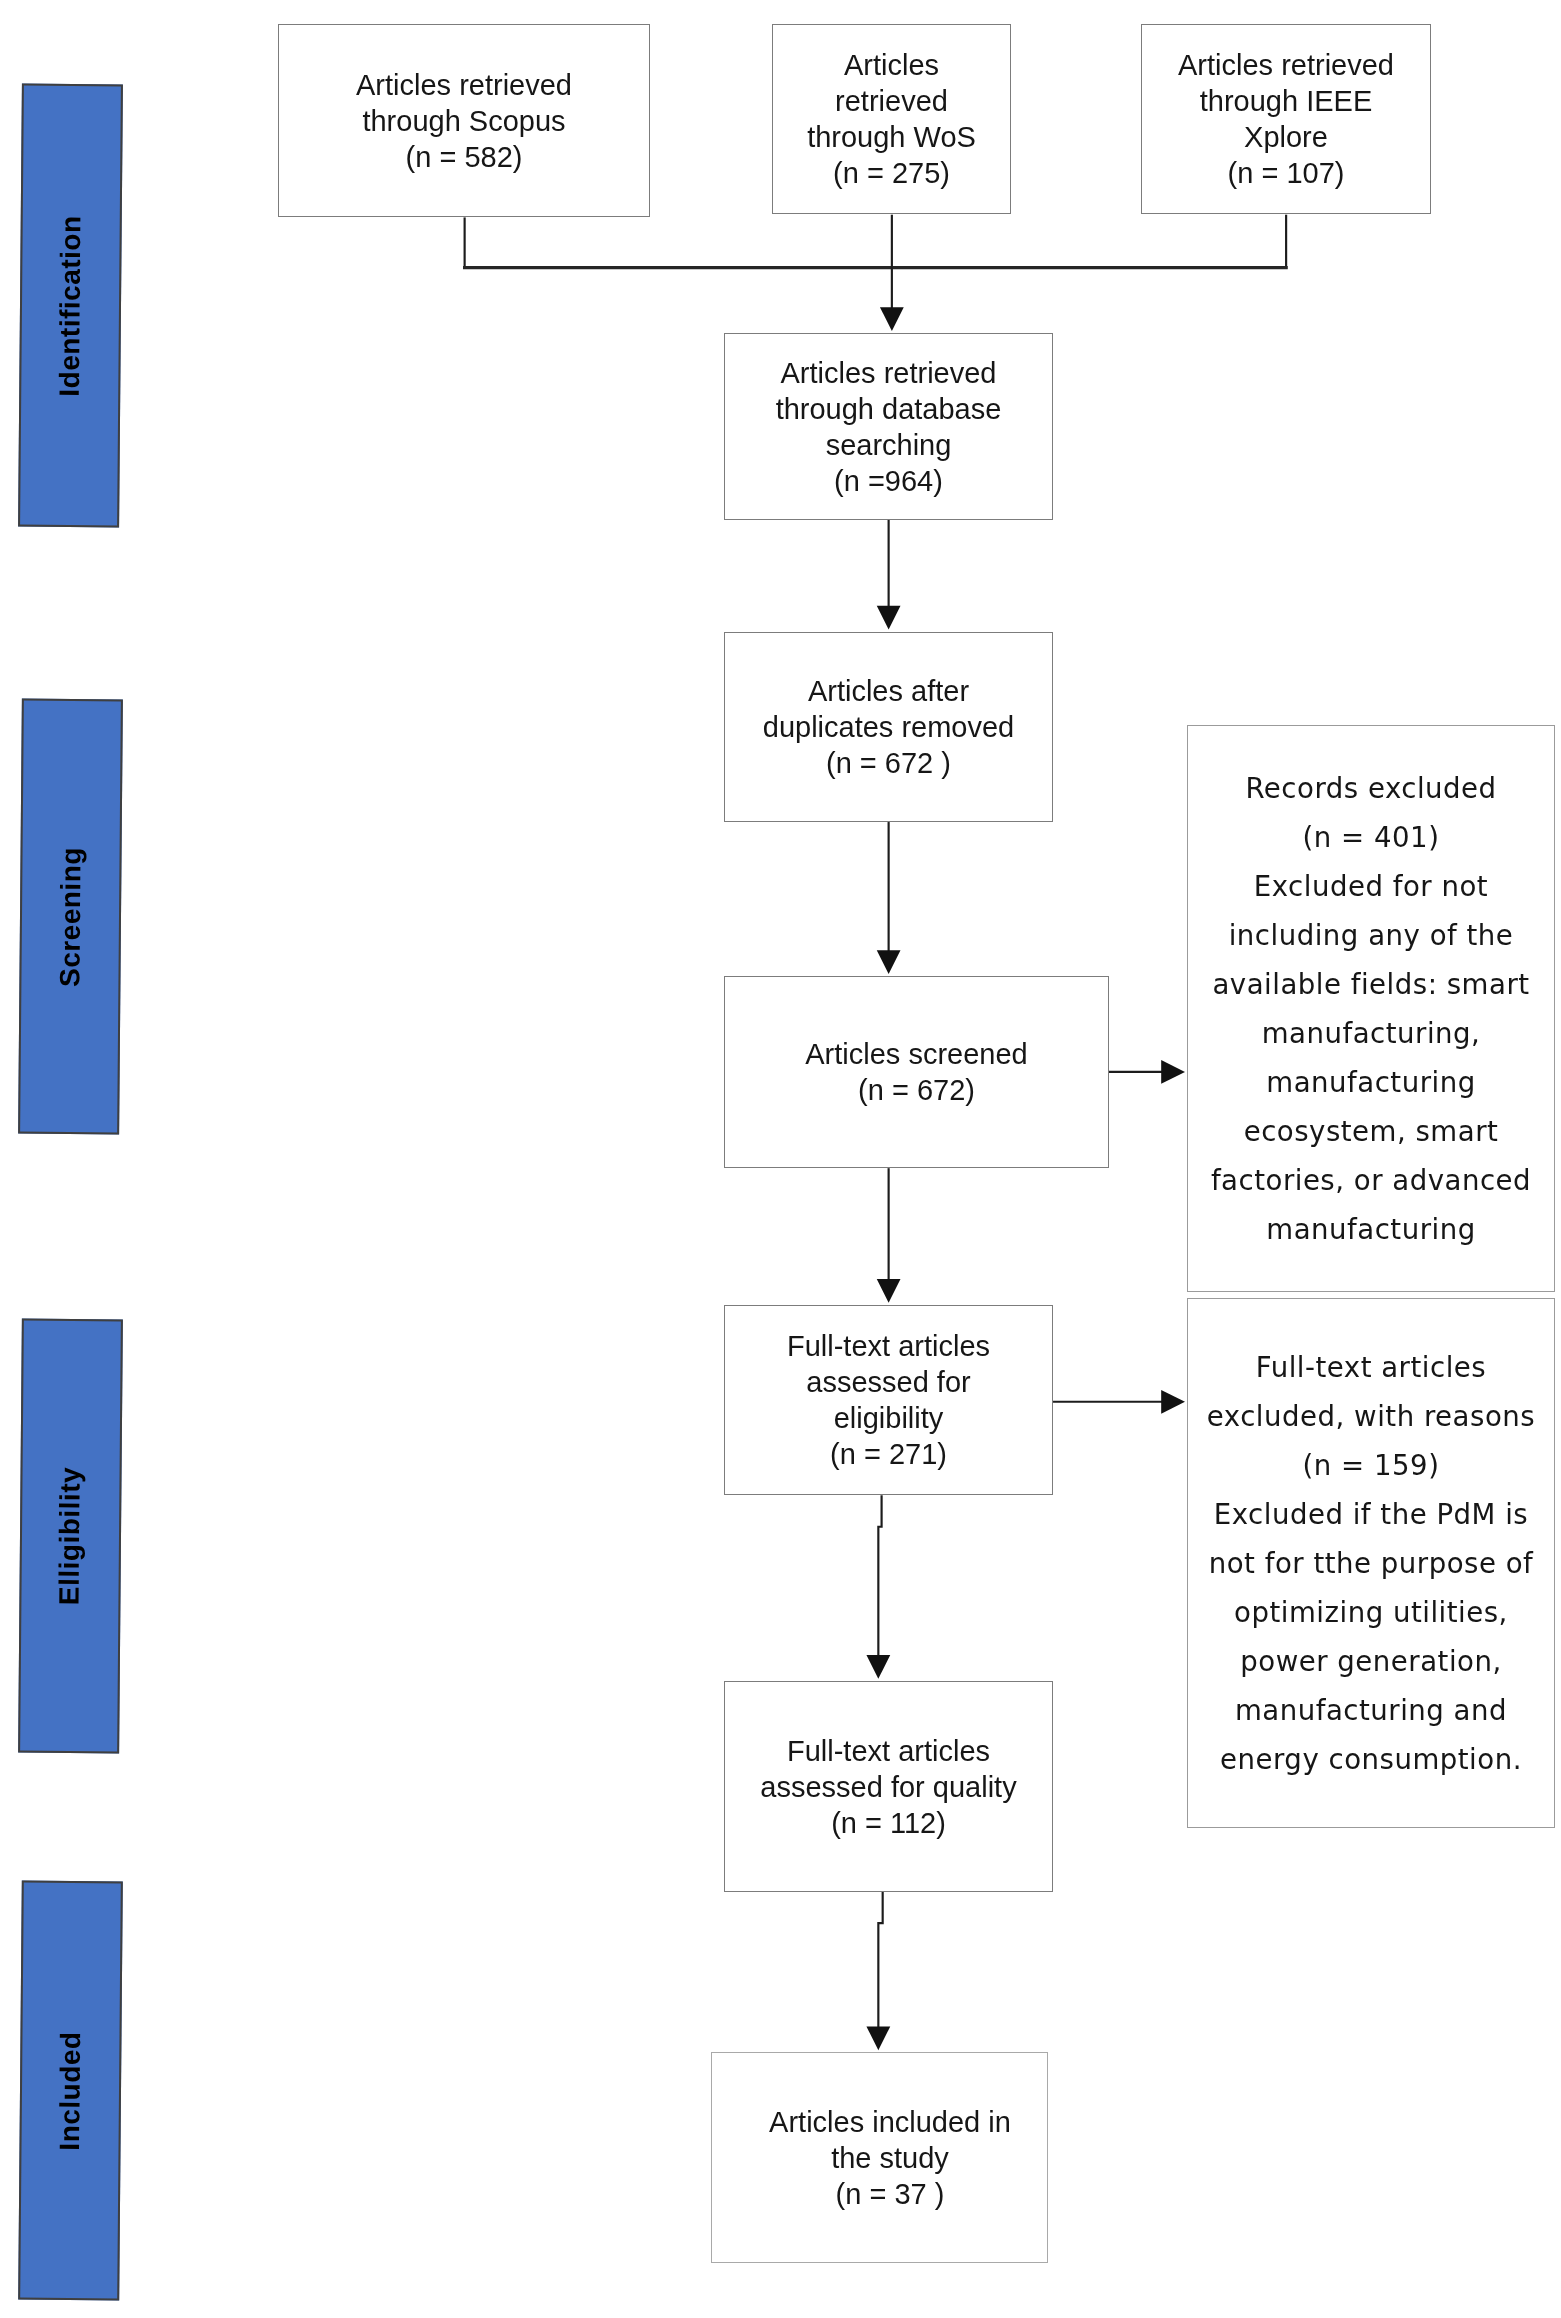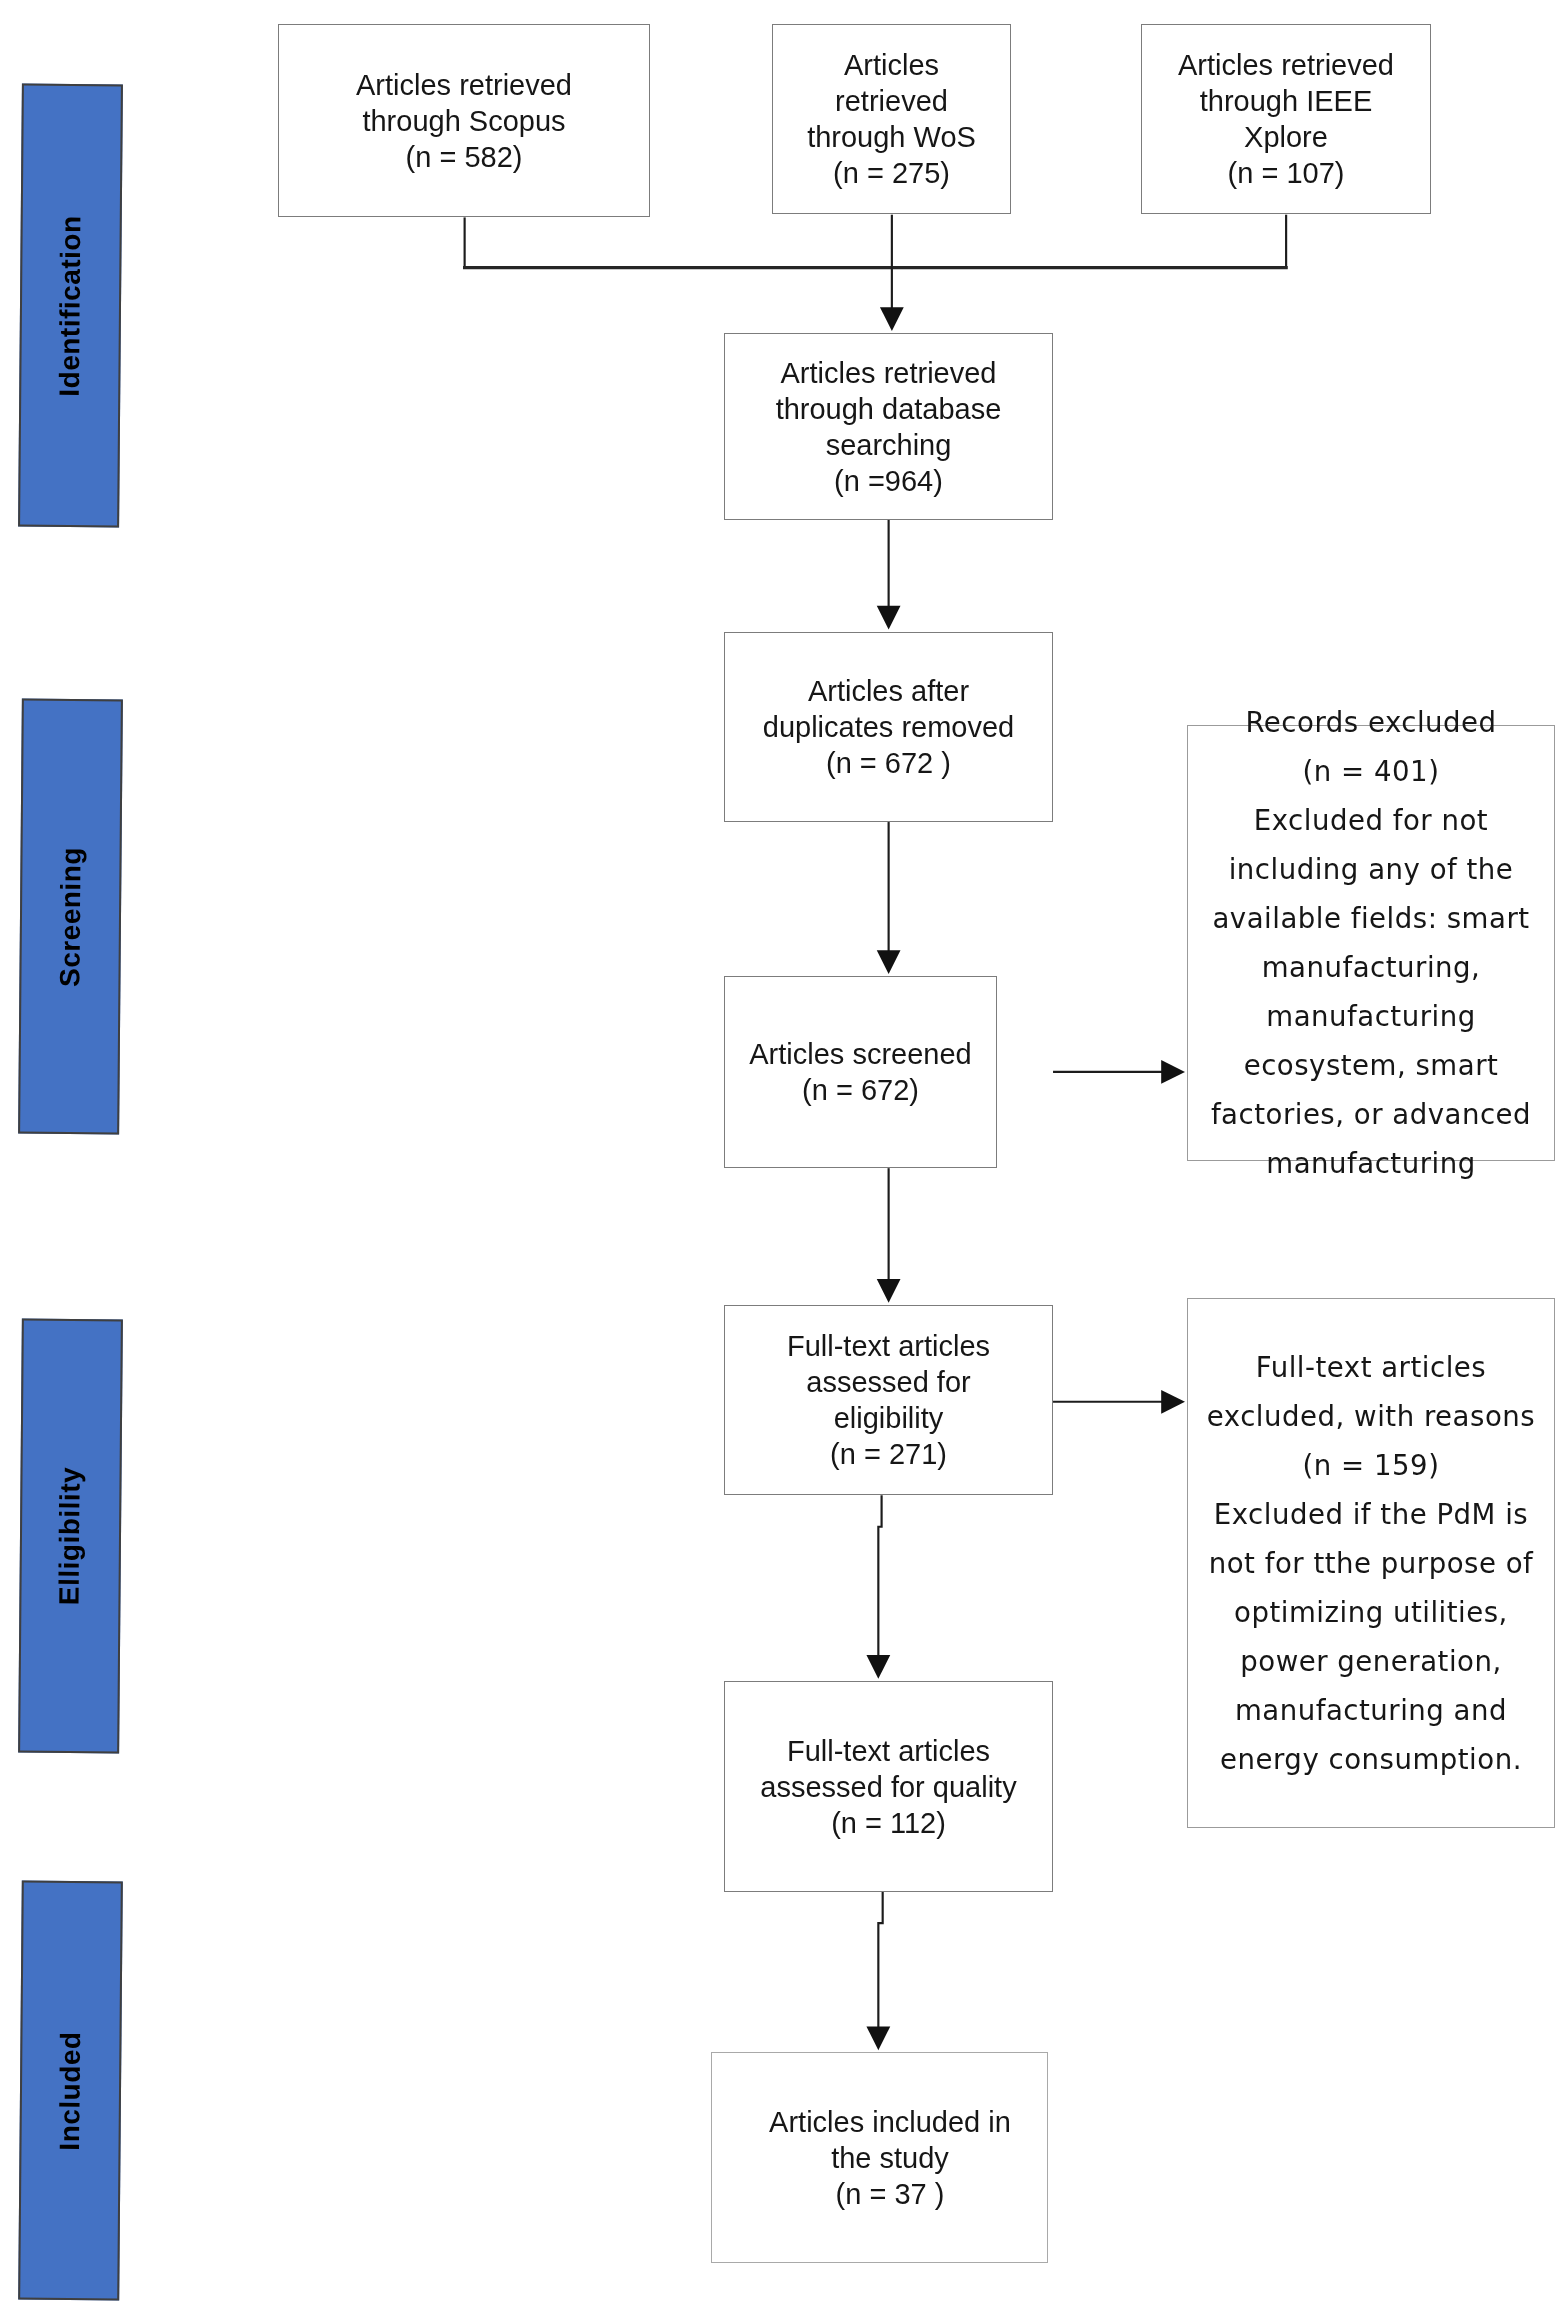--- a/index.html
+++ b/index.html
@@ -135,42 +135,42 @@
     <span class="node-text">Articles retrieved
 through database
 searching
 (n =964)</span>
   </div>
   <div class="node" style="left:724px;top:632px;width:329px;height:190px;">
     <span class="node-text">Articles after
 duplicates removed
 (n = 672 )</span>
   </div>
-  <div class="node" style="left:724px;top:976px;width:273px;height:192px;justify-content:center;">
+  <div class="node" style="left:724px;top:976px;width:385px;height:192px;justify-content:center;">
     <span class="node-text">Articles screened
 (n = 672)</span>
   </div>
   <div class="node" style="left:724px;top:1305px;width:329px;height:190px;">
     <span class="node-text">Full-text articles
 assessed for
 eligibility
 (n = 271)</span>
   </div>
   <div class="node" style="left:724px;top:1681px;width:329px;height:211px;">
     <span class="node-text">Full-text articles
 assessed for quality
 (n = 112)</span>
   </div>
   <div class="node included-border" style="left:711px;top:2052px;width:337px;height:211px;padding-left:21px;">
     <span class="node-text">Articles included in
 the study
 (n = 37 )</span>
   </div>
 
-  <div class="node side-node" style="left:1187px;top:725px;width:368px;height:436px;">
+  <div class="node side-node" style="left:1187px;top:725px;width:368px;height:567px;">
     <span class="node-text">Records excluded
 (n = 401)
 Excluded for not
 including any of the
 available fields: smart
 manufacturing,
 manufacturing
 ecosystem, smart
 factories, or advanced
 manufacturing</span>

